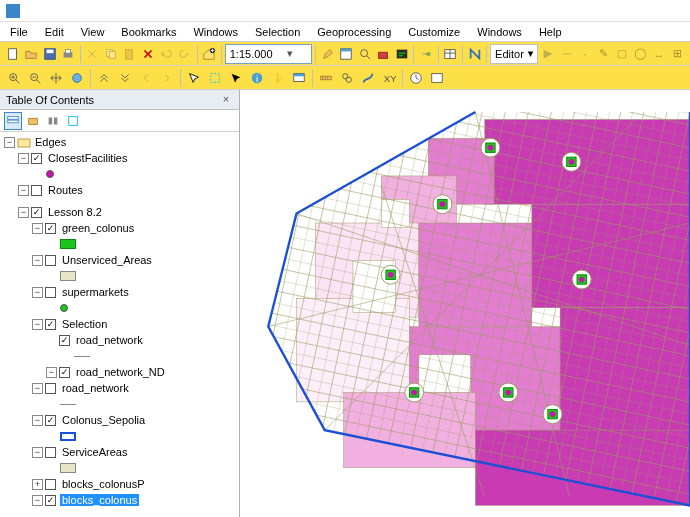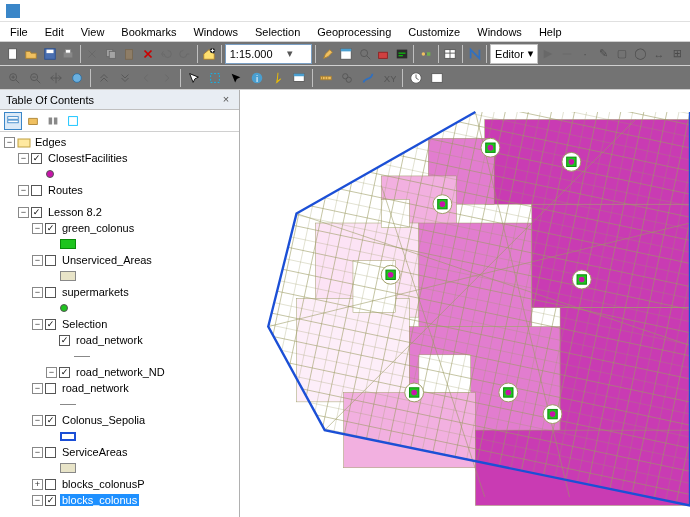--- a/index.html
+++ b/index.html
@@ -2,21 +2,21 @@
 <html><head>
 <meta charset="utf-8">
 <style>
 * { box-sizing: border-box; margin: 0; padding: 0; font-family: "Segoe UI", Tahoma, sans-serif; font-size: 11px; }
 html, body { width: 690px; height: 517px; overflow: hidden; background: #fff; }
 .titlebar { height: 22px; background: #fff; display: flex; align-items: center; padding: 0 6px; border-bottom: 1px solid #e0e0e0; }
 .titlebar .icon { width: 14px; height: 14px; background: #3a86c8; margin-right: 6px; }
 .titlebar .title { color: #333; }
 .menubar { height: 20px; display: flex; align-items: center; padding: 0 4px; gap: 5px; border-bottom: 1px solid #d0d0d0; }
 .menubar div { padding: 2px 6px; cursor: default; }
-.toolbar1, .toolbar2 { height: 24px; display: flex; align-items: center; padding: 1px 4px; gap: 1px; border-bottom: 1px solid #d0d0d0; background: #737373; }
+.toolbar1, .toolbar2 { height: 24px; display: flex; align-items: center; padding: 1px 4px; gap: 1px; border-bottom: 1px solid #d0d0d0; background: #fde047; }
 .tbtn { width: 20px; height: 20px; border: 1px solid transparent; display: flex; align-items: center; justify-content: center; background: transparent; }
 .tbtn svg { width: 14px; height: 14px; }
 .sep { width: 1px; height: 18px; background: #c0c0c0; margin: 0 2px; }
 .scale-box { width: 100px; height: 20px; border: 1px solid #7a9fc4; display: flex; align-items: center; padding: 0 4px; background: #fff; }
 .scale-box span { flex: 1; }
 .scale-box .dd { width: 12px; text-align: center; color: #555; }
 .editor-box { height: 20px; border: 1px solid #c0c0c0; display: flex; align-items: center; padding: 1px 4px; background: #fff; gap: 4px; }
 .main { display: flex; height: calc(100% - 90px); }
 .toc { width: 240px; border-right: 1px solid #b0b0b0; display: flex; flex-direction: column; background: #fff; }
 .toc-header { height: 20px; background: #e8edf3; border-bottom: 1px solid #c0c0c0; display: flex; align-items: center; padding: 0 6px; justify-content: space-between; }

